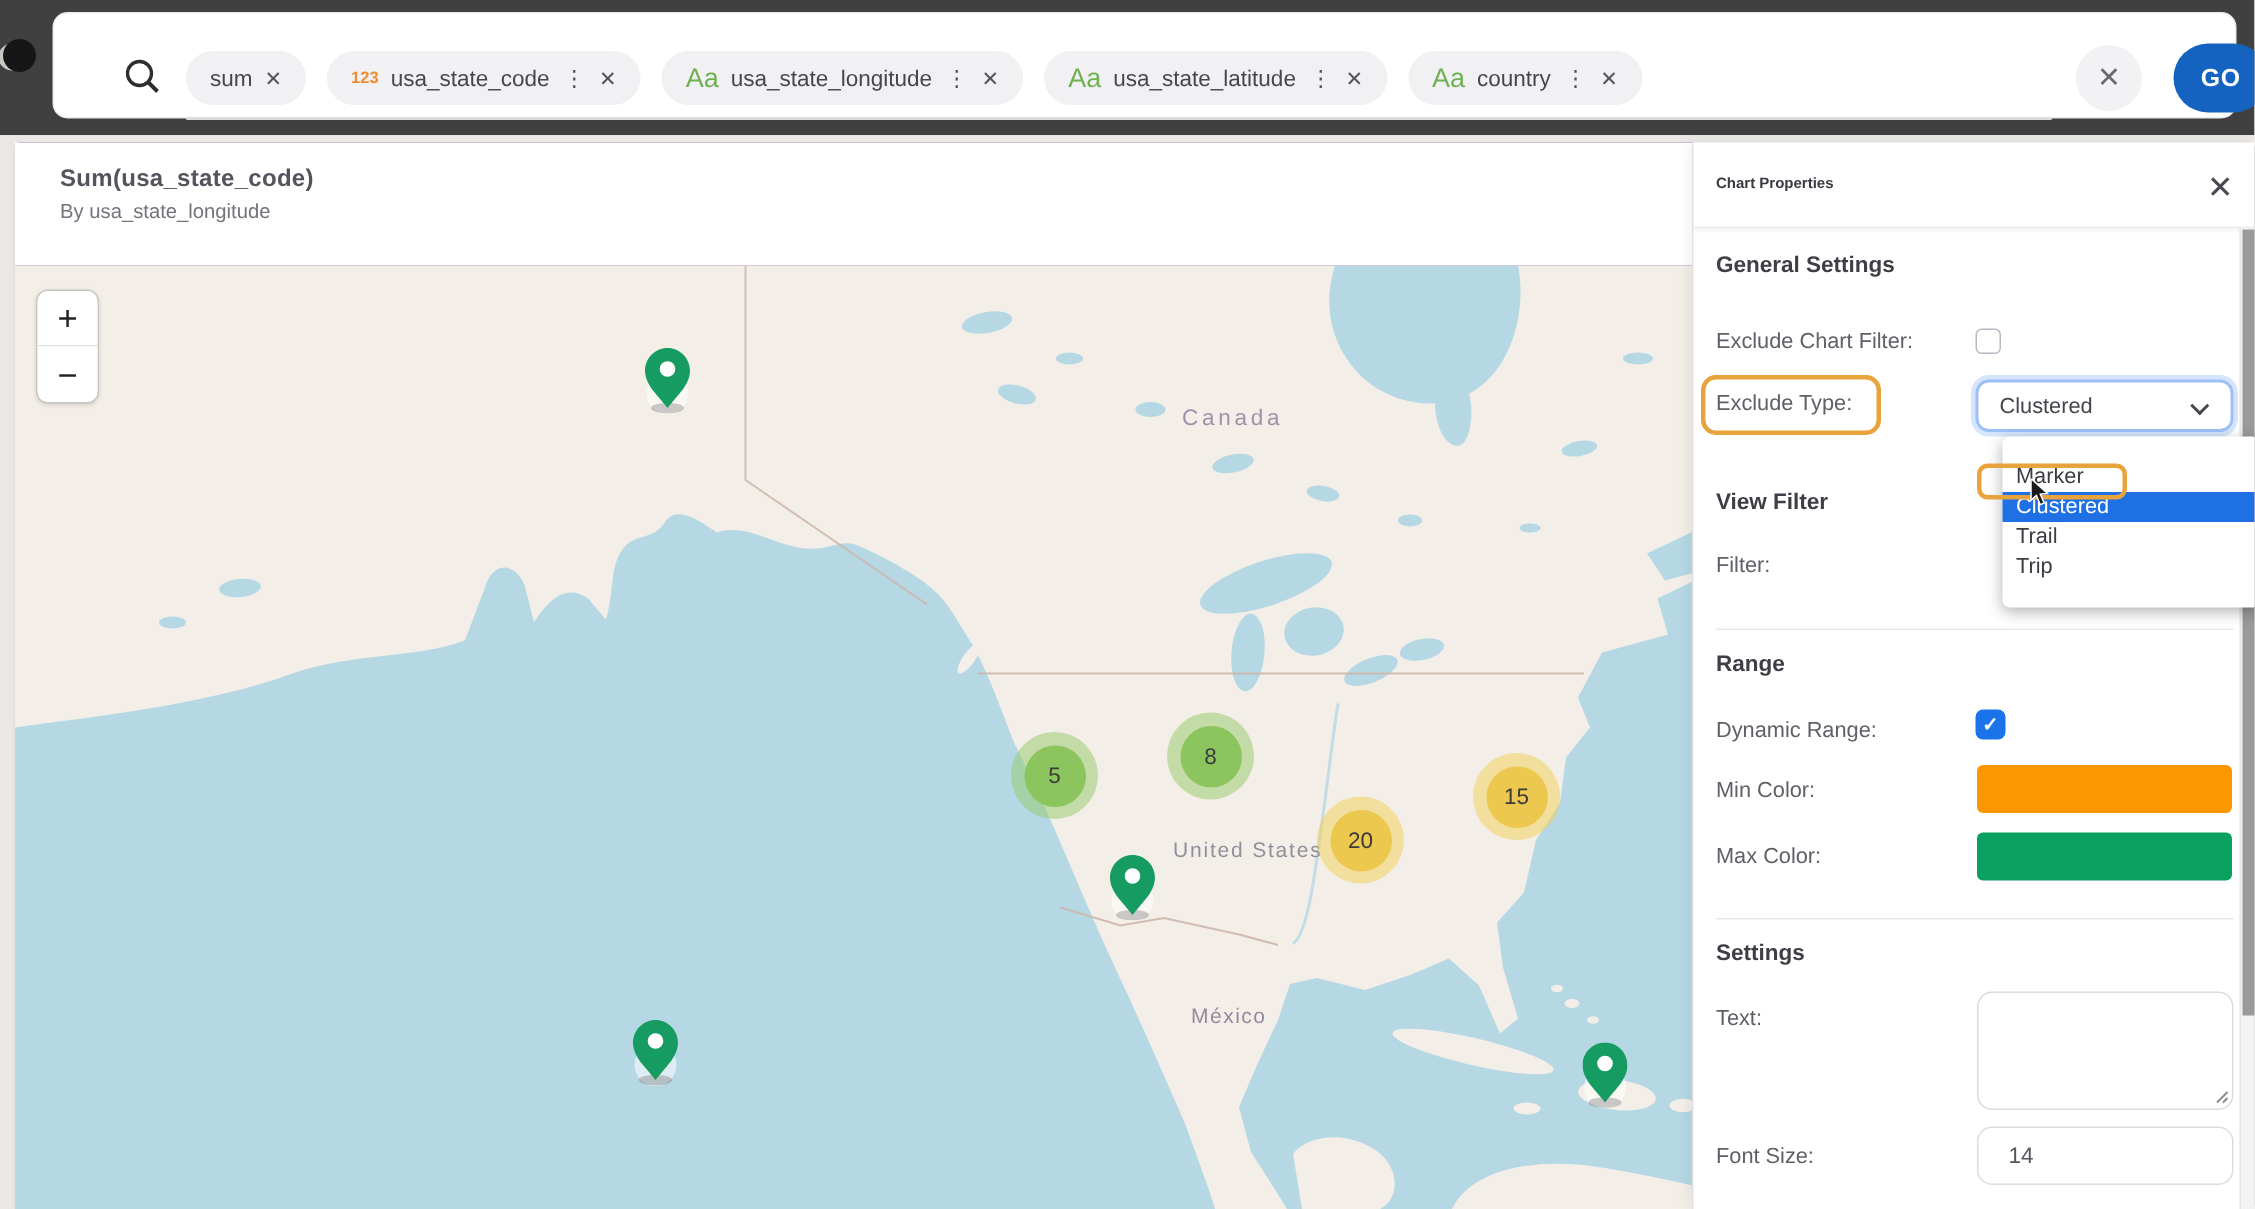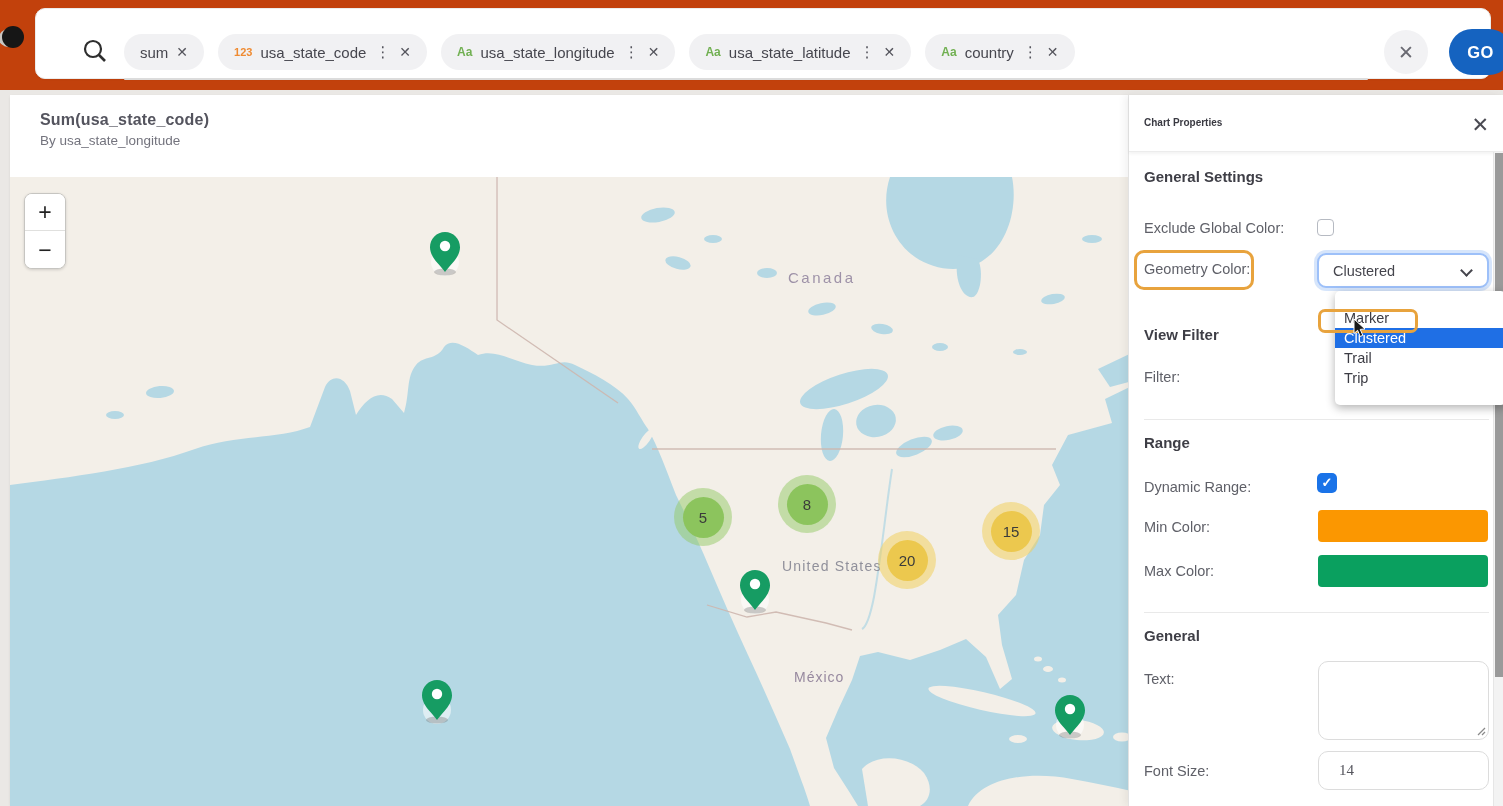--- a/index.html
+++ b/index.html
@@ -1,27 +1,27 @@
 <!DOCTYPE html>
 <html><head>
 <meta charset="utf-8">
 <style>
   * { margin:0; padding:0; box-sizing:border-box; }
   html,body { width:1503px; height:806px; overflow:hidden; }
   body { font-family:"Liberation Sans", sans-serif; background:#eae8e5; position:relative; }
 
   
-  .topband { position:absolute; left:0; top:0; width:1503px; height:90px; background:#c2410c; }
+  .topband { position:absolute; left:0; top:0; width:1503px; height:90px; background:#404040; }
   .toggle-dot { position:absolute; left:2px; top:26px; width:22px; height:22px; border-radius:50%; background:#161616; box-shadow:-5px 1px 0 -2px #c9c6c2; }
   .searchcard { position:absolute; left:35px; top:8px; width:1456px; height:71px; background:#fff; border:1px solid #ececec; border-radius:10px; box-shadow:0 1px 2px rgba(0,0,0,.04); }
   .mag { position:absolute; left:44px; top:28px; }
   .chips { position:absolute; left:88px; top:25px; display:flex; gap:14px; align-items:center; }
   .chip { height:36px; background:#f1f1f3; border-radius:18px; display:flex; align-items:center; gap:8px; padding:0 16px; font-size:15px; color:#46464e; white-space:nowrap; }
   .chip .pf-num { color:#ef8b32; font-size:11px; font-weight:bold; }
-  .chip .pf-txt { color:#71b052; font-size:12px; font-weight:bold; }
+  .chip .pf-txt { color:#71b052; font-size:18px; font-weight:normal; }
   .chip .dots { color:#54545c; font-size:15px; padding:0 1px; cursor:pointer; }
   .chip .x { color:#54545c; font-size:14px; cursor:pointer; }
   .underline { position:absolute; left:88px; top:69px; width:1244px; height:2px; background:#dcdcdc; border-radius:2px; }
   .clearbtn { position:absolute; left:1348px; top:21px; width:44px; height:44px; border-radius:50%; background:#f2f2f4; border:none; color:#6a6a72; font-size:19px; cursor:pointer; }
   .gobtn { position:absolute; left:1413px; top:20px; width:63px; height:46px; border-radius:23px; background:#1563c0; border:none; color:#fff; font-size:16.5px; font-weight:bold; cursor:pointer; letter-spacing:.5px; }
 
   
   .mapcard { position:absolute; left:10px; top:95px; width:1493px; height:711px; background:#4c1d95; border-radius:3px; box-shadow:0 1px 3px rgba(0,0,0,.08); }
   .chart-header { position:absolute; left:0; top:0; right:0; height:82px; background:#fff; padding:16px 0 0 30px; z-index:3; }
   .chart-title { font-size:16px; font-weight:bold; color:#54545e; letter-spacing:.2px; }
@@ -53,21 +53,21 @@
   .chev { position:absolute; right:16px; top:11px; width:9px; height:9px; border-right:2px solid #45454d; border-bottom:2px solid #45454d; transform:rotate(45deg); }
   .cb-empty { position:absolute; left:188px; width:17px; height:17px; border:1.5px solid #b6bac2; border-radius:4px; background:#fff; cursor:pointer; }
   .cb-checked { position:absolute; left:188px; width:20px; height:20px; background:#1a73e8; border-radius:5px; color:#fff; font-size:13px; font-weight:bold; text-align:center; line-height:20px; cursor:pointer; }
   .swatch { position:absolute; left:189px; width:170px; height:32px; border-radius:4px; cursor:pointer; }
   .annotate { position:absolute; border:3.5px solid #e8a33d; border-radius:10px; pointer-events:none; z-index:30; }
   .ddlist { position:absolute; left:190px; top:196px; width:171px; background:#fff; border-radius:5px; box-shadow:0 3px 10px rgba(0,0,0,.3); z-index:25; padding:17px 0;margin-left:16px; }
   .ddopt { height:20px; line-height:20px; padding-left:9px; font-size:14.5px; color:#3c3c44; cursor:pointer; white-space:nowrap; }
   .ddopt.sel { background:#1f6fe5; color:#fff; }
   .ptextarea { position:absolute; left:189px; top:566px; width:171px; height:79px; border:1.5px solid #dcdcdc; border-radius:10px; resize:none; font-family:"Liberation Sans",sans-serif; }
   .resize-glyph { position:absolute; left:347px; top:631px; z-index:26; pointer-events:none; }
-  .pinput { position:absolute; left:189px; top:656px; width:171px; height:39px; border:1.5px solid #dcdcdc; border-radius:10px; font-size:15px; color:#55555d; padding-left:20px; font-family:Liberation Serif, serif; }
+  .pinput { position:absolute; left:189px; top:656px; width:171px; height:39px; border:1.5px solid #dcdcdc; border-radius:10px; font-size:15px; color:#55555d; padding-left:20px; font-family:Liberation Sans, sans-serif; }
   .scrolltrack { position:absolute; left:364px; top:57px; width:11px; height:654px; background:#f3f3f3; border-left:1px solid #e6e6e6; }
   .scrollthumb { position:absolute; left:1px; top:1px; width:9px; height:524px; background:#9a9a9a; cursor:pointer; }
   .cursor-arrow { position:absolute; left:224px; top:224px; z-index:35; pointer-events:none; }
 </style>
 </head>
 <body>
 
 <div class="topband">
   <div class="toggle-dot"></div>
   <div class="searchcard">
@@ -225,24 +225,24 @@
 </div>
 
 <div class="panel">
   <div class="panel-header">
     <div class="panel-title">Chart Properties</div>
     <button class="panel-close">✕</button>
   </div>
 
   <div class="pheading" style="top:73px">General Settings</div>
 
-  <div class="plabel" style="top:125px">Exclude Global Color:</div>
+  <div class="plabel" style="top:125px">Exclude Chart Filter:</div>
   <div class="cb-empty" style="top:124px"></div>
 
-  <div class="plabel" style="top:166px">Geometry Color:</div>
+  <div class="plabel" style="top:166px">Exclude Type:</div>
   <div class="annotate" style="left:5px;top:155px;width:120px;height:40px"></div>
   <div class="pselect focused" style="top:158px">
     <span>Clustered</span>
     <span class="chev"></span>
   </div>
 
   <div class="ddlist">
     <div class="ddopt">Marker</div>
     <div class="ddopt sel">Clustered</div>
     <div class="ddopt">Trail</div>
@@ -262,21 +262,21 @@
   <div class="plabel" style="top:384px">Dynamic Range:</div>
   <div class="cb-checked" style="top:378px">✓</div>
 
   <div class="plabel" style="top:424px">Min Color:</div>
   <div class="swatch" style="top:415px;background:#fb9701"></div>
 
   <div class="plabel" style="top:468px">Max Color:</div>
   <div class="swatch" style="top:460px;background:#0aa05f"></div>
 
   <div class="pdivider" style="top:517px"></div>
-  <div class="pheading" style="top:532px">General</div>
+  <div class="pheading" style="top:532px">Settings</div>
 
   <div class="plabel" style="top:576px">Text:</div>
   <textarea class="ptextarea" style=""></textarea>
   <svg class="resize-glyph" width="10" height="10" viewBox="0 0 10 10">
     <line x1="2" y1="9" x2="9" y2="2" stroke="#8a8a8a" stroke-width="1.3"></line>
     <line x1="6" y1="9" x2="9" y2="6" stroke="#8a8a8a" stroke-width="1.3"></line>
   </svg>
 
   <div class="plabel" style="top:668px">Font Size:</div>
   <input class="pinput" value="14" style="">

